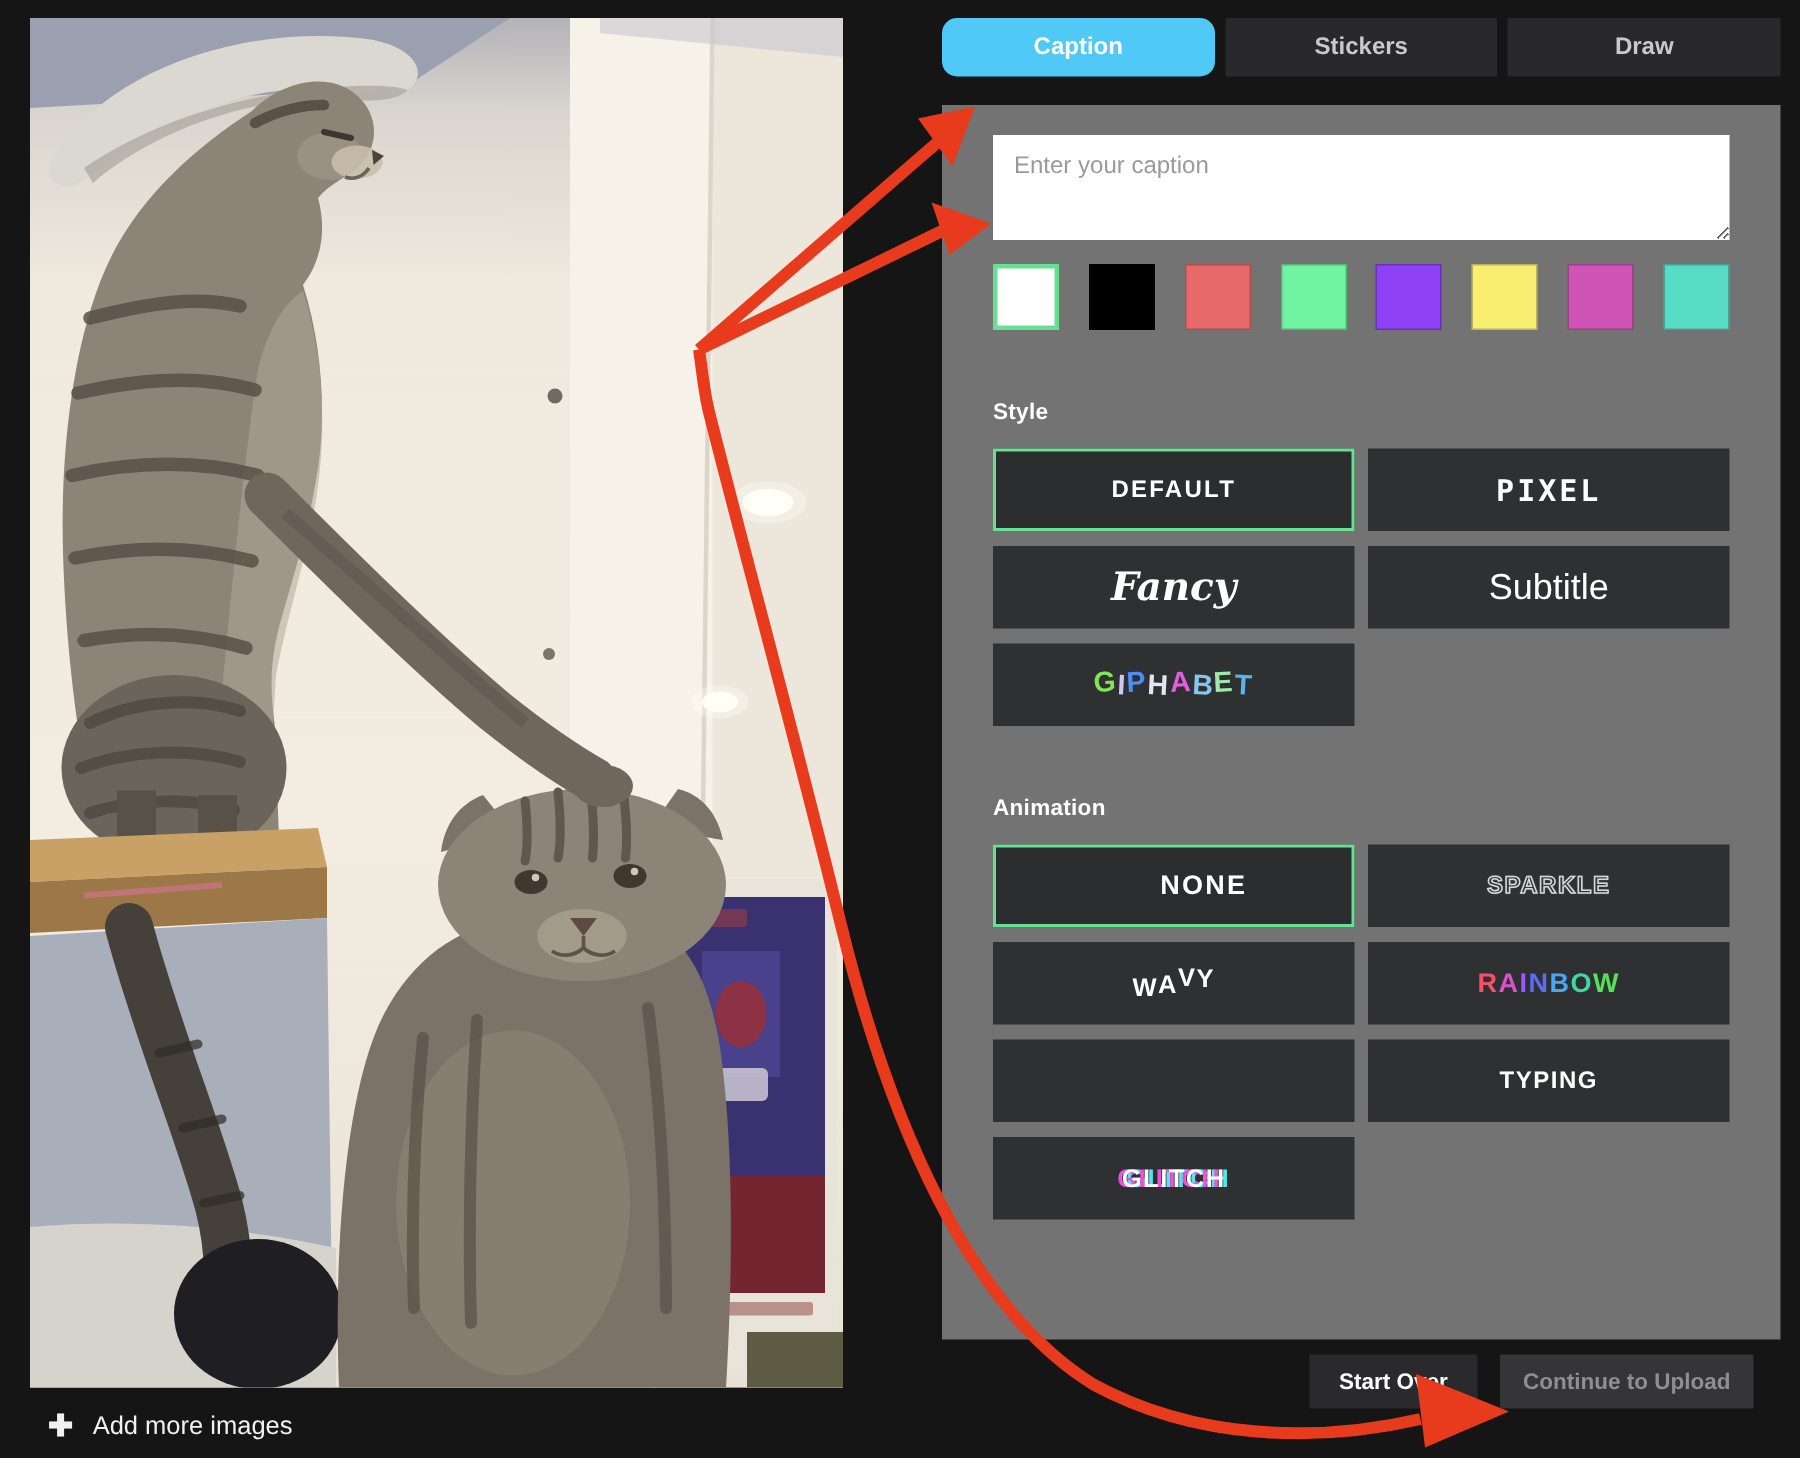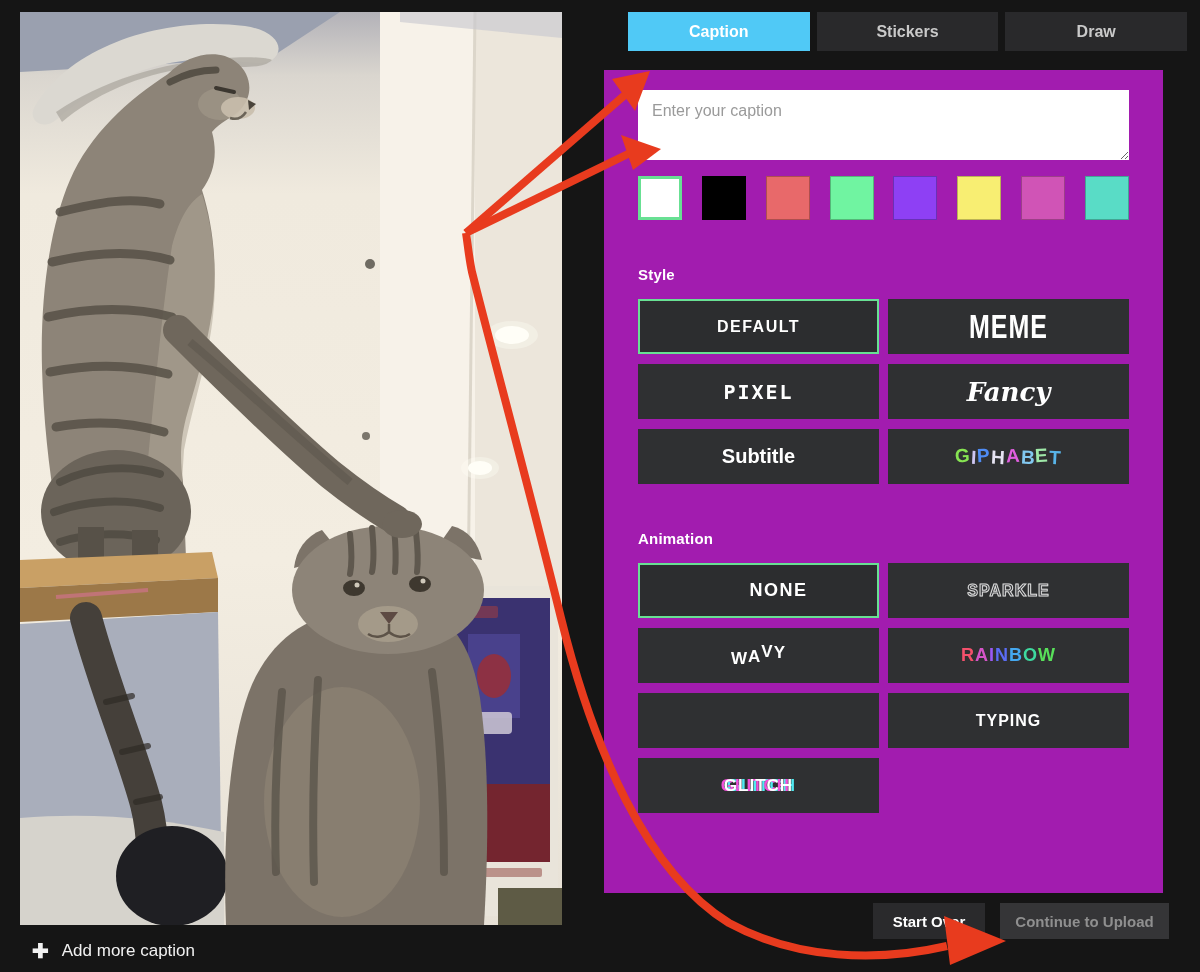--- a/index.html
+++ b/index.html
@@ -11,45 +11,45 @@
   .preview svg{display:block;width:100%;height:100%;}
 
   .add-more{position:absolute;left:32px;top:936px;height:30px;display:flex;align-items:center;
             gap:13px;color:#f1f1f1;font-size:17px;cursor:pointer;}
   .add-more .plus{font-size:20px;font-weight:700;line-height:1;}
 
   
   .tabs{position:absolute;left:628px;top:12px;width:559px;height:39px;display:flex;gap:7px;}
   .tab{flex:1;display:flex;align-items:center;justify-content:center;background:#29292b;
        color:#c9c9c9;font-weight:700;font-size:16px;cursor:pointer;border:none;font-family:inherit;}
-  .tab.active{background:#50c9f6;color:#ffffff;}
-
-  
-  .panel{position:absolute;left:604px;top:70px;width:559px;height:823px;background:#a21caf;
+  .tab.active{background:#50c9f6;color:#ffffff;border-radius:10px;}
+
+  
+  .panel{position:absolute;left:628px;top:70px;width:559px;height:823px;background:#737373;
          box-sizing:border-box;padding:20px 34px;}
   .caption-input{width:100%;height:70px;box-sizing:border-box;border:none;border-radius:0;
                  background:#ffffff;color:#222;font-size:16px;font-family:inherit;
                  padding:12px 14px;resize:both;outline:none;display:block;}
   .caption-input::placeholder{color:#9a9a9a;}
 
   .swatch-row{margin-top:16px;display:flex;justify-content:space-between;}
   .swatch{width:44px;height:44px;box-sizing:border-box;cursor:pointer;border:1px solid rgba(0,0,0,.25);}
   .swatch.selected{border:3px solid #68e093;}
 
   .section-label{margin-top:46px;font-size:15px;font-weight:700;color:#ffffff;letter-spacing:.2px;}
   .opt-grid{margin-top:16px;display:grid;grid-template-columns:1fr 1fr;gap:10px 9px;}
   .opt{height:55px;background:#2f3032;border:none;display:flex;align-items:center;justify-content:center;
        color:#ffffff;cursor:pointer;box-sizing:border-box;font-family:inherit;padding:0;text-align:center;}
   .opt.selected{border:2px solid #68e093;background:#2c2d2f;}
 
   .lbl-default{font-size:16px;font-weight:800;letter-spacing:1.5px;}
   .lbl-meme{font-size:25px;font-weight:800;letter-spacing:1px;transform:scaleY(1.35);display:inline-block;}
   .lbl-pixel{font-family:"DejaVu Sans Mono",monospace;font-size:20px;font-weight:700;letter-spacing:2px;}
   .lbl-fancy{font-family:"DejaVu Serif",serif;font-style:italic;font-weight:700;font-size:26px;}
-  .lbl-subtitle{font-size:20px;font-weight:700;}
+  .lbl-subtitle{font-size:24px;font-weight:400;}
   .lbl-giphabet{font-size:19px;font-weight:800;letter-spacing:1px;}
   .lbl-giphabet span{display:inline-block;}
   .lbl-giphabet span:nth-child(odd){transform:translateY(-1px) rotate(-3deg);}
   .lbl-giphabet span:nth-child(even){transform:translateY(1px) rotate(3deg);}
 
   .lbl-none{font-size:18px;font-weight:800;letter-spacing:1.5px;margin-left:40px;}
   .lbl-sparkle{font-size:16px;font-weight:800;letter-spacing:1px;color:#35363a;
                -webkit-text-stroke:1px #d8d8d8;text-shadow:0 0 1px #ffffff;}
   .lbl-wavy{font-size:17px;font-weight:800;letter-spacing:1px;}
   .lbl-wavy span{display:inline-block;}
@@ -193,21 +193,21 @@
       </g>
 
       <path d="M158,318 C200,360 260,420 310,462 C340,486 362,500 376,508" stroke="#6f675c" stroke-width="30" fill="none" stroke-linecap="round"></path>
       <path d="M170,330 C220,372 280,428 330,470" stroke="#5a544a" stroke-width="8" opacity=".5" fill="none"></path>
       <ellipse cx="382" cy="512" rx="20" ry="14" fill="#6f675c"></ellipse>
     </svg>
   </div>
 
   <div class="add-more">
     <span class="plus">✚</span>
-    <span>Add more caption</span>
+    <span>Add more images</span>
   </div>
 
   <div class="tabs">
     <button class="tab active">Caption</button>
     <button class="tab">Stickers</button>
     <button class="tab">Draw</button>
   </div>
 
   <div class="panel">
     <textarea class="caption-input" placeholder="Enter your caption" style=""></textarea>
@@ -220,23 +220,20 @@
       <div class="swatch" style="background: rgb(142, 64, 244);"></div>
       <div class="swatch" style="background: rgb(248, 238, 114);"></div>
       <div class="swatch" style="background: rgb(208, 84, 182);"></div>
       <div class="swatch" style="background: rgb(89, 220, 198);"></div>
     </div>
 
     <div class="section-label">Style</div>
     <div class="opt-grid">
       <button class="opt selected">
         <span class="lbl-default">DEFAULT</span>
-        </button>
-      <button class="opt">
-        <span class="lbl-meme">MEME</span>
         </button>
       <button class="opt">
         <span class="lbl-pixel">PIXEL</span>
         </button>
       <button class="opt">
         <span class="lbl-fancy">Fancy</span>
         </button>
       <button class="opt">
         <span class="lbl-subtitle">Subtitle</span>
         </button>

